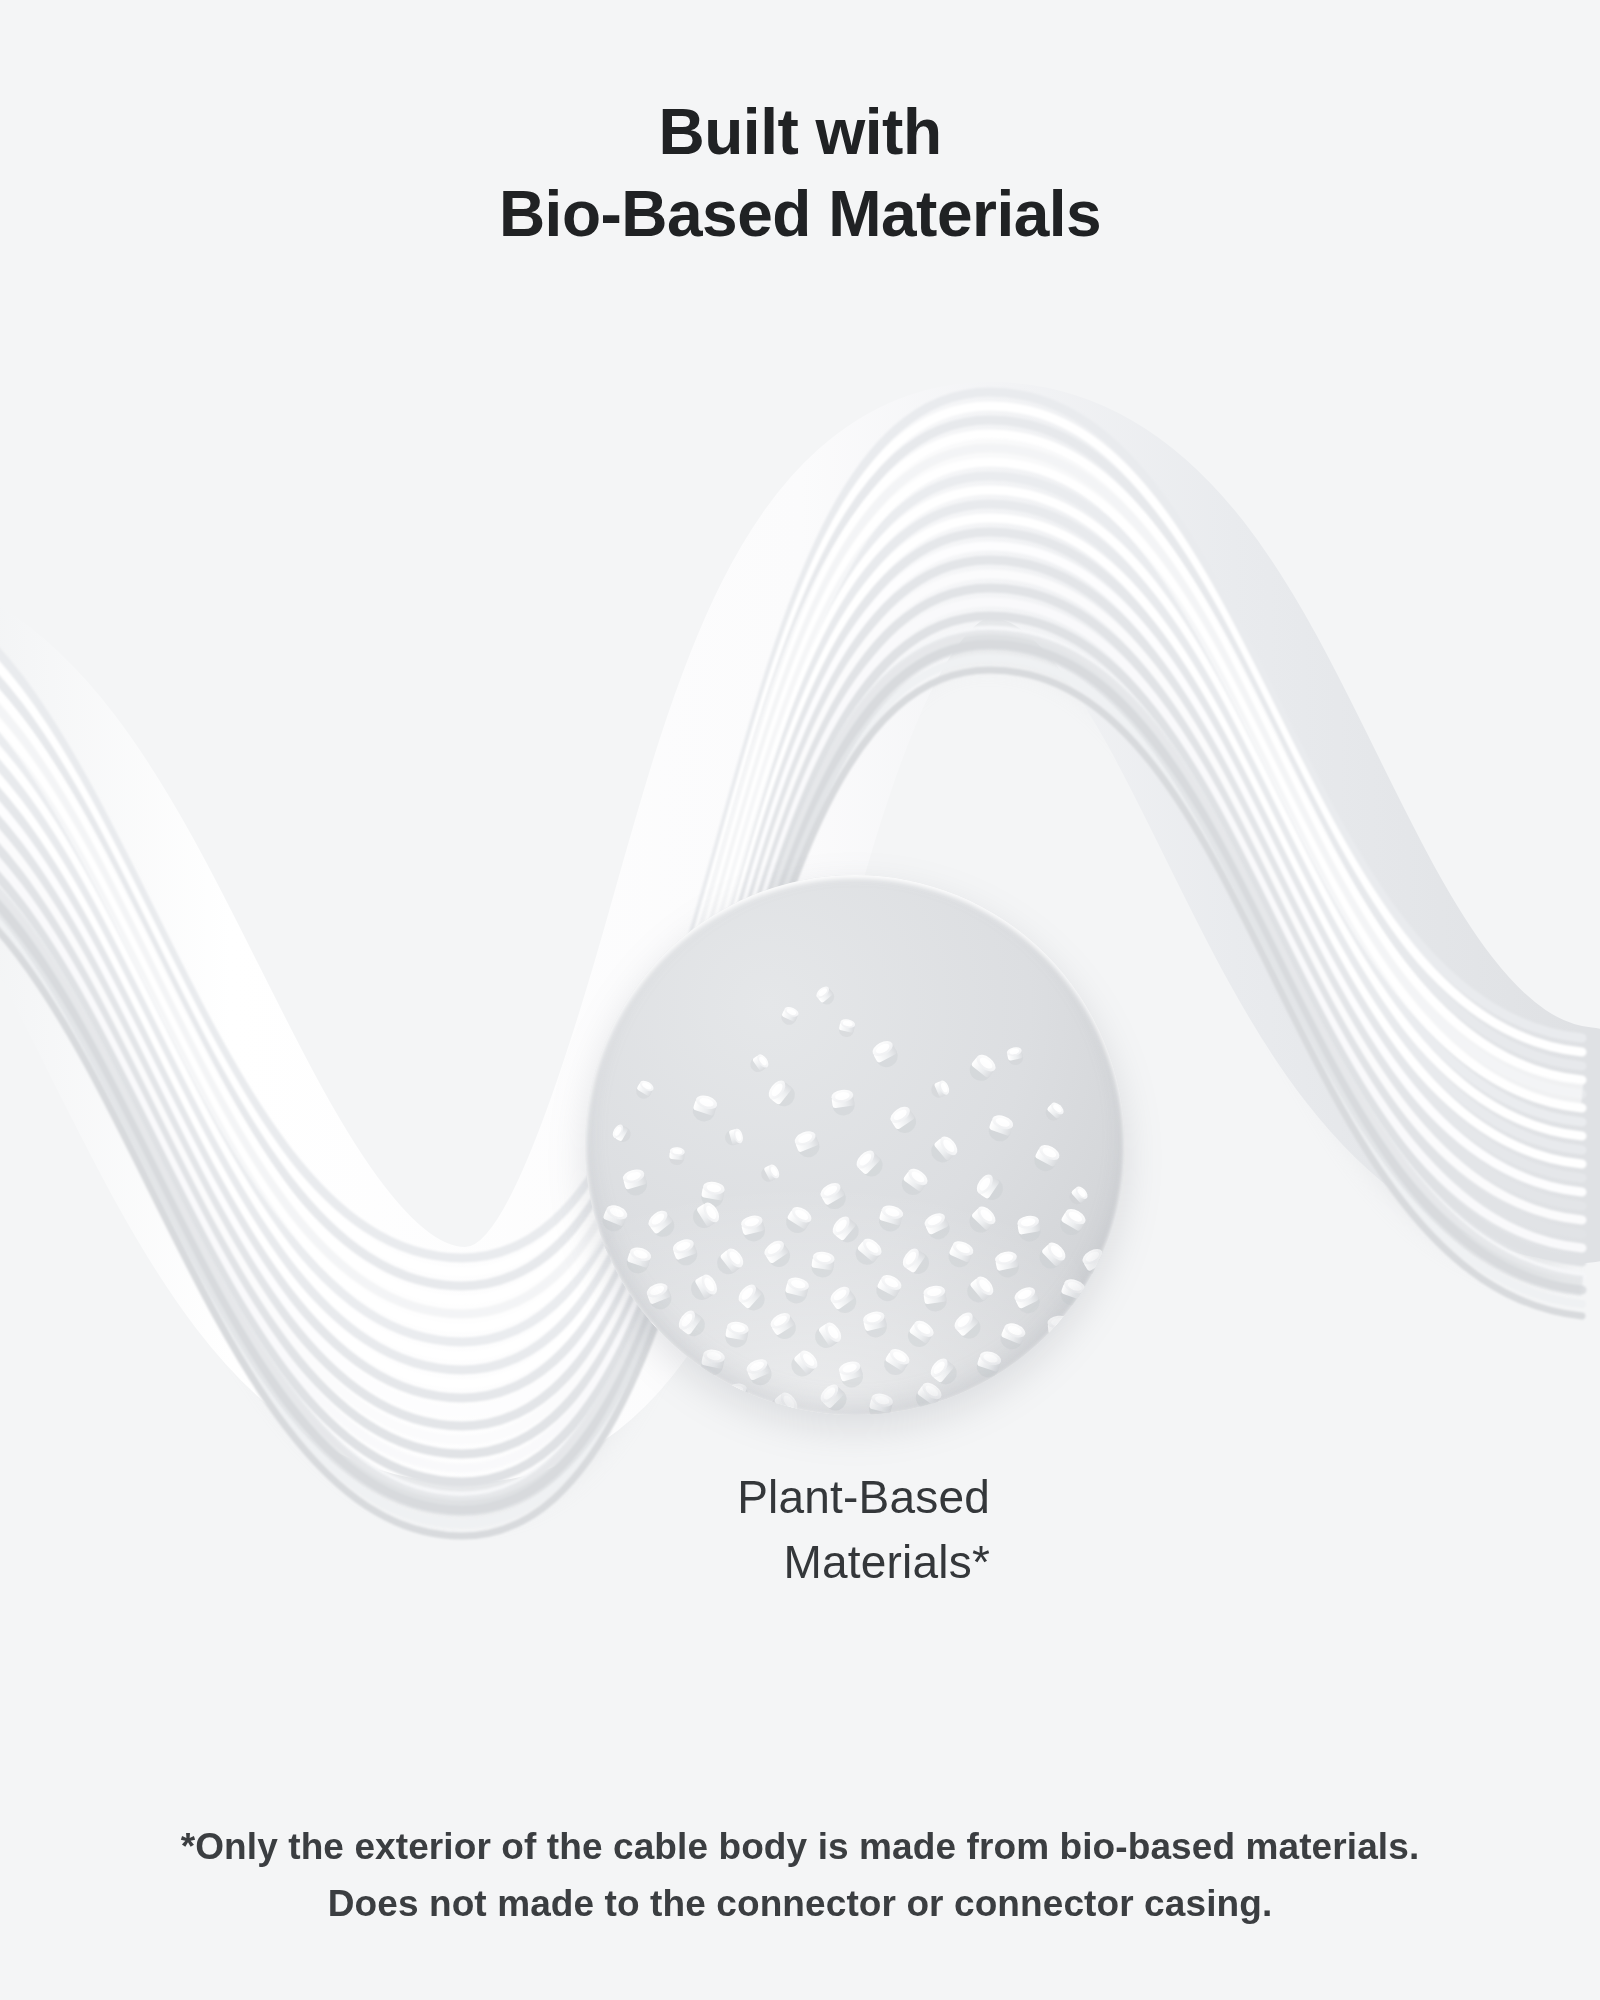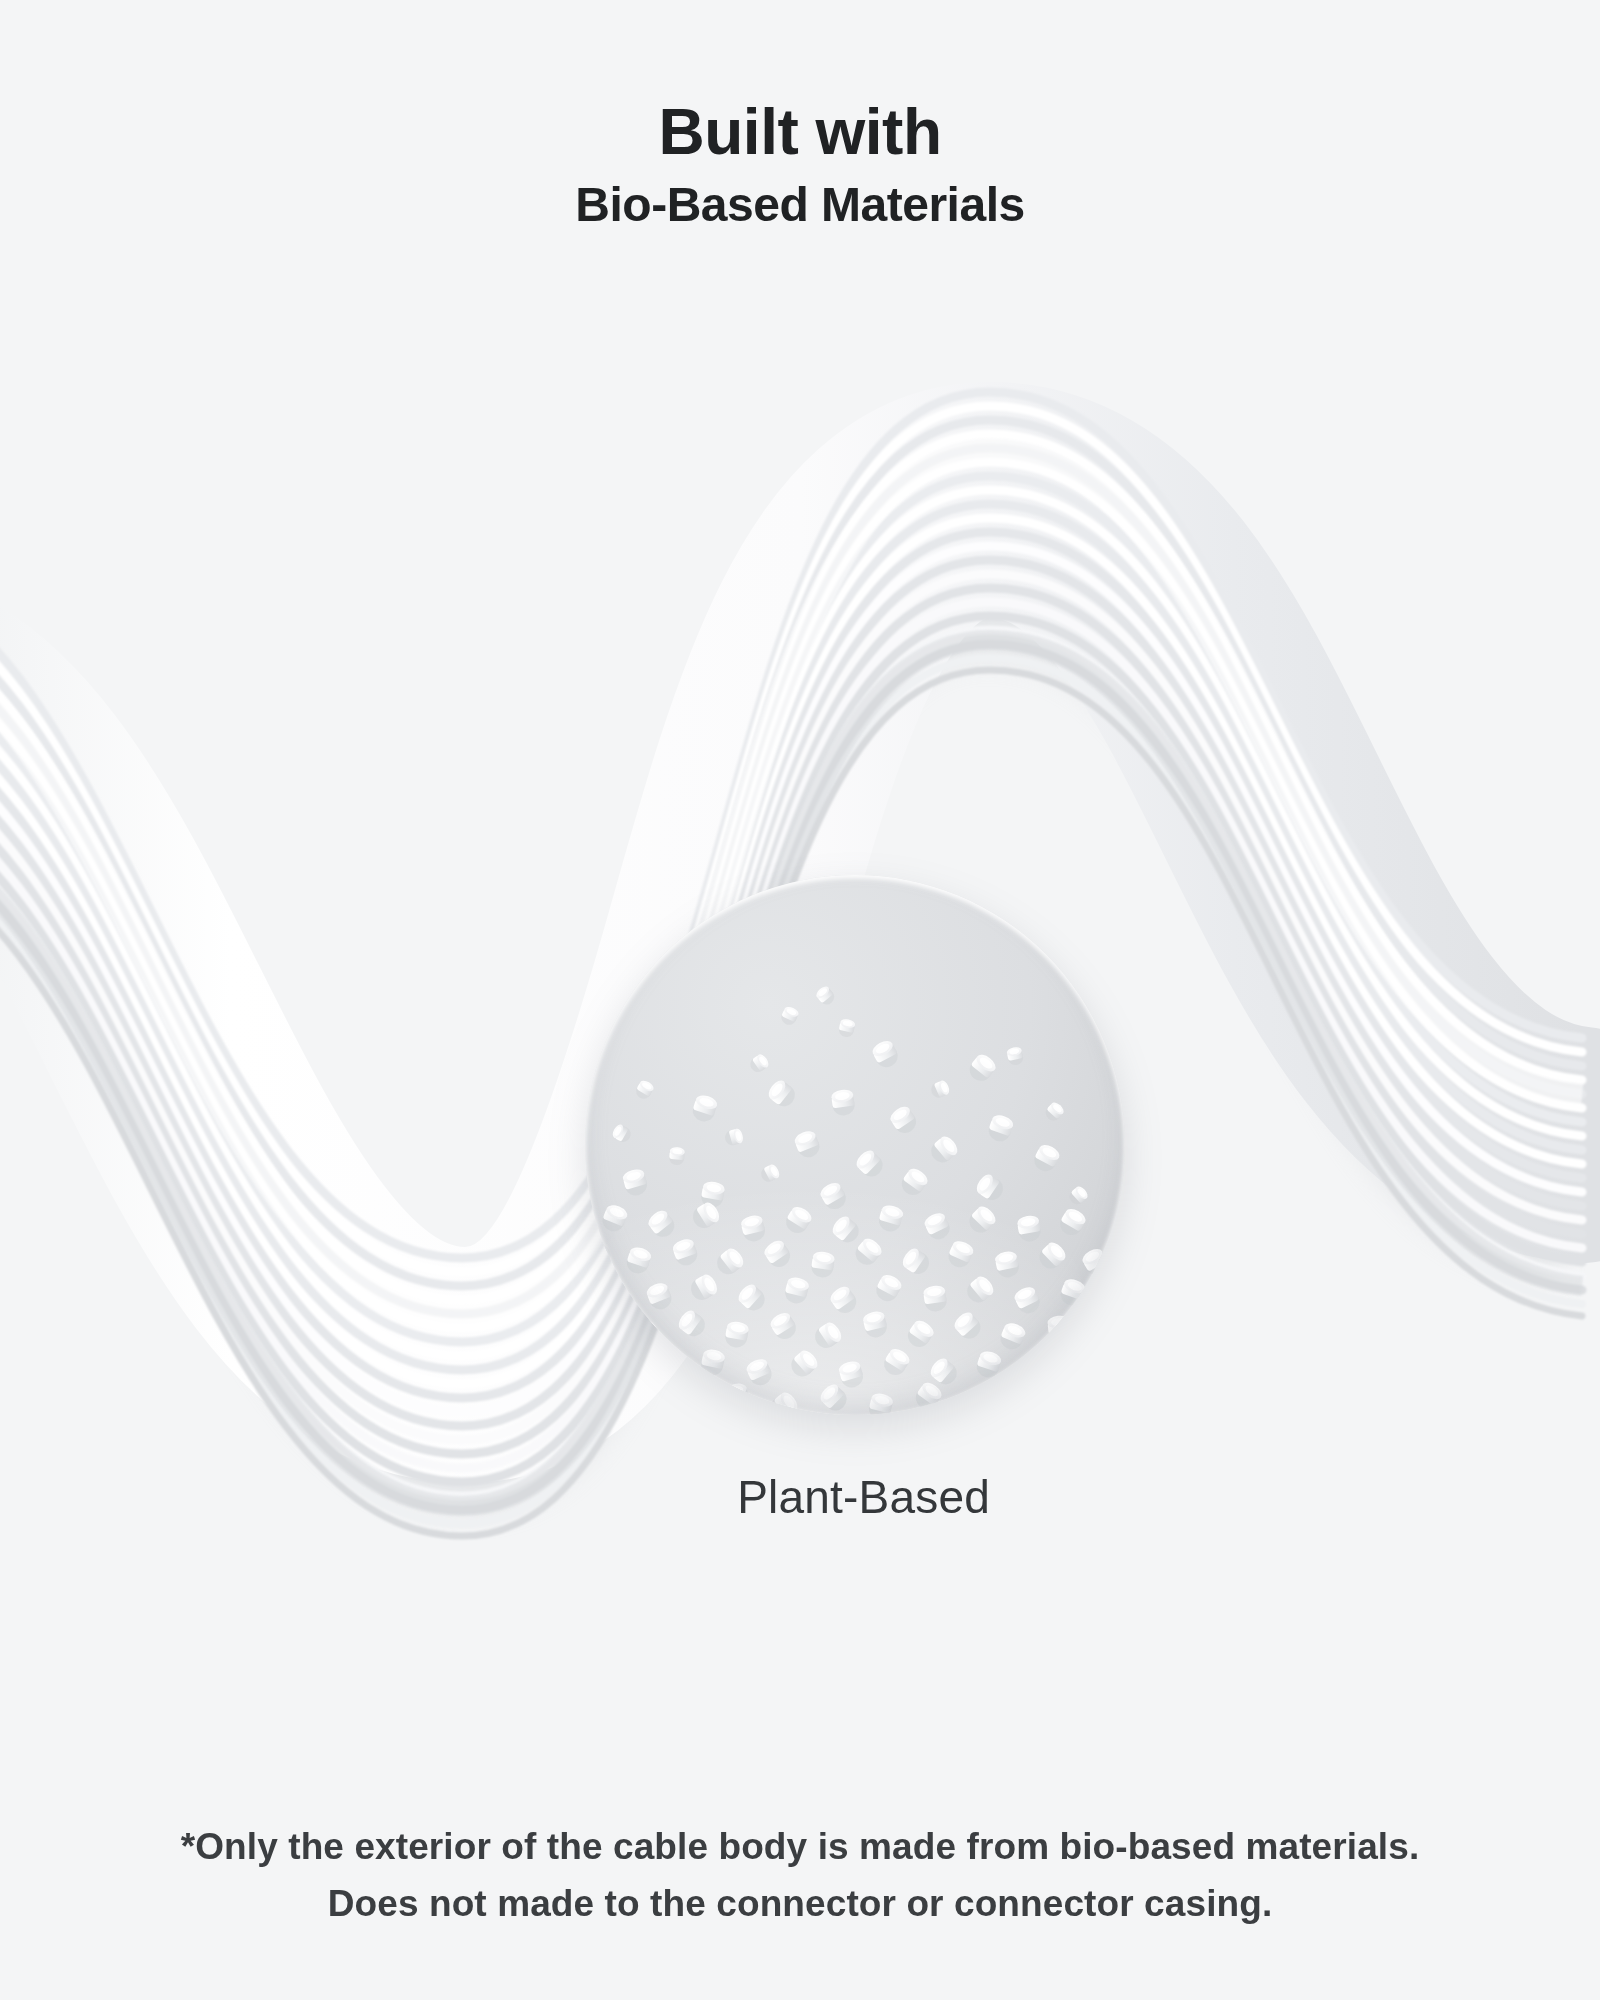--- a/index.html
+++ b/index.html
@@ -27,21 +27,21 @@
     z-index:40;
   }
   .headline .line {
     display:block;
     font-weight:700;
     color:#202224;
     letter-spacing:-0.5px;
     line-height:1.28;
   }
   .headline .line-1 { font-size:64px; }
-  .headline .line-2 { font-size:48px; }
+  .headline .line-2 { font-size:64px; }
 
   
   .hero {
     position:absolute;
     top:380px; left:0;
     width:1600px; height:1330px;
     z-index:10;
   }
   .hero svg { display:block; width:1600px; height:1330px; }
 
@@ -318,20 +318,21 @@
           <use href="#pel" x="392" y="528" transform="rotate(-22 392 528)"></use>
           <use href="#pel" x="440" y="522" transform="rotate(40 440 522)"></use>
         </g>
       </svg>
     </div>
     <div class="rim"></div>
   </div>
 
   <div class="caption">
     <span class="cline">Plant-Based</span>
+    <span class="cline">Materials*</span>
   </div>
 
   <div class="footnote">
     <span class="fline">*Only the exterior of the cable body is made from bio-based materials.</span>
     <span class="fline">Does not made to the connector or connector casing.</span>
   </div>
 
 </div>
 
 </body></html>

